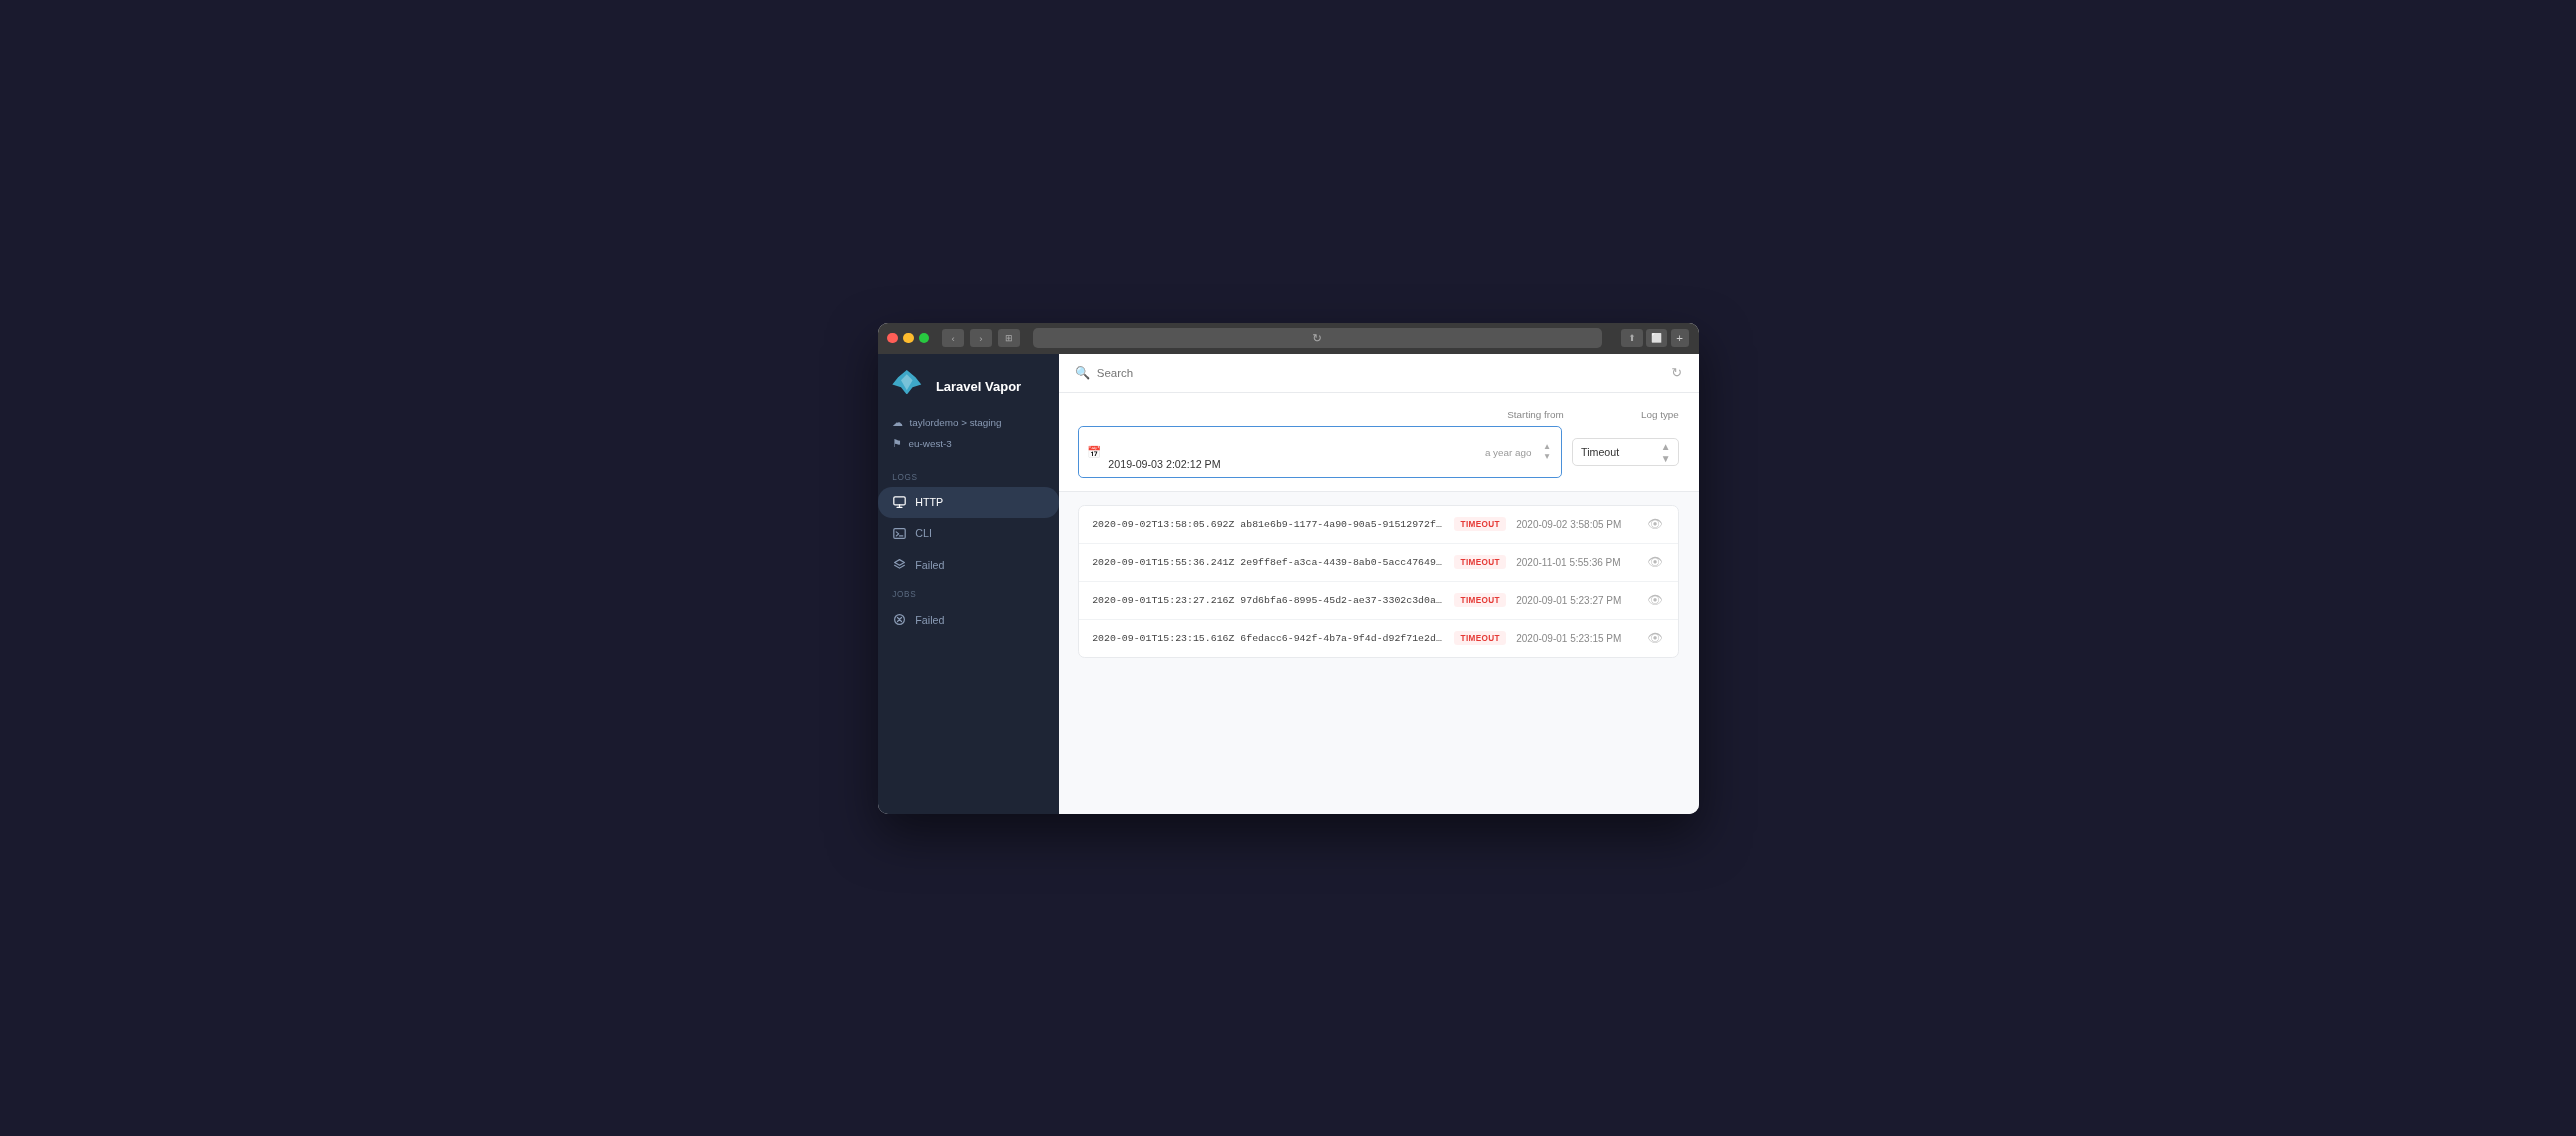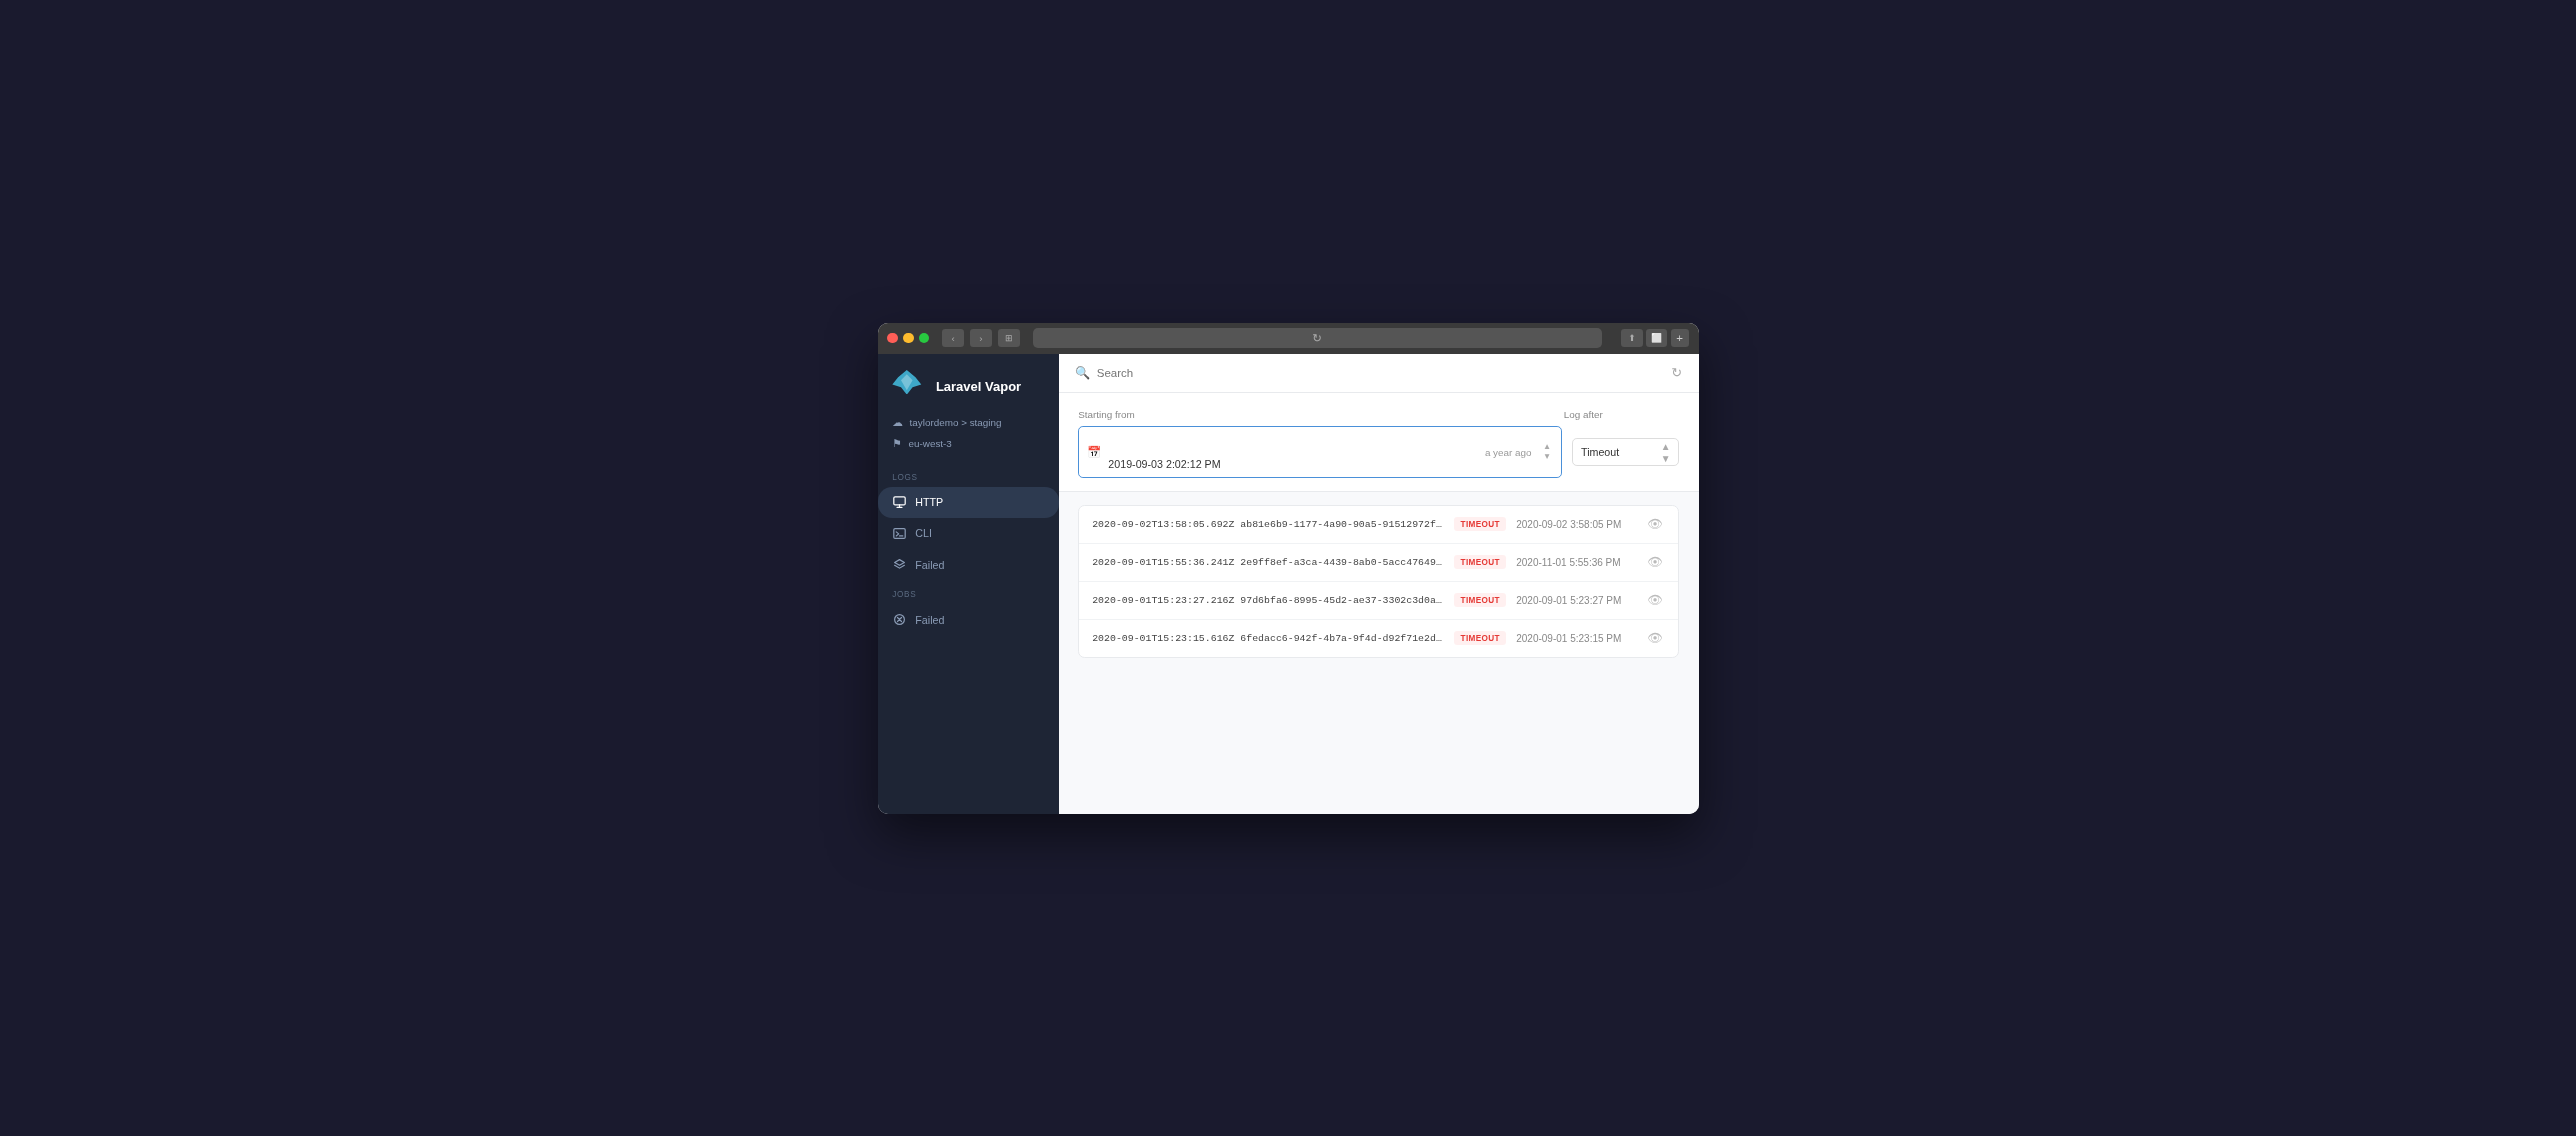--- a/index.html
+++ b/index.html
@@ -228,20 +228,21 @@
     
     .filter-row {
       padding: 16.4px 19.7px 13px;
       background: #fff;
       border-bottom: 0.8px solid #e8eaed;
     }
     .filter-labels {
       display: flex;
       gap: 0;
       margin-bottom: 6.6px;
+      text-align: right;
     }
     .filter-label {
       font-size: 9.9px;
       color: #888;
       flex: 1;
     }
     .filter-label.log-type-label {
       flex: none;
       width: 115px;
     }
@@ -485,21 +486,21 @@
         <div class="search-input-wrap">
           <span class="search-icon">🔍</span>
           <input type="text" class="search-input" placeholder="Search" style="">
         </div>
         <button class="refresh-icon-btn">↻</button>
       </div>
 
       <div class="filter-row">
         <div class="filter-labels">
           <span class="filter-label">Starting from</span>
-          <span class="filter-label log-type-label">Log after</span>
+          <span class="filter-label log-type-label">Log type</span>
         </div>
         <div class="filter-inputs">
           <div class="date-input-wrap">
             <span class="cal-icon">📅</span>
             <input type="text" class="date-input" value="2019-09-03 2:02:12 PM" style="">
             <span class="time-ago">a year ago</span>
             <div class="stepper-btns">
               <button class="stepper-btn">▲</button>
               <button class="stepper-btn">▼</button>
             </div>

